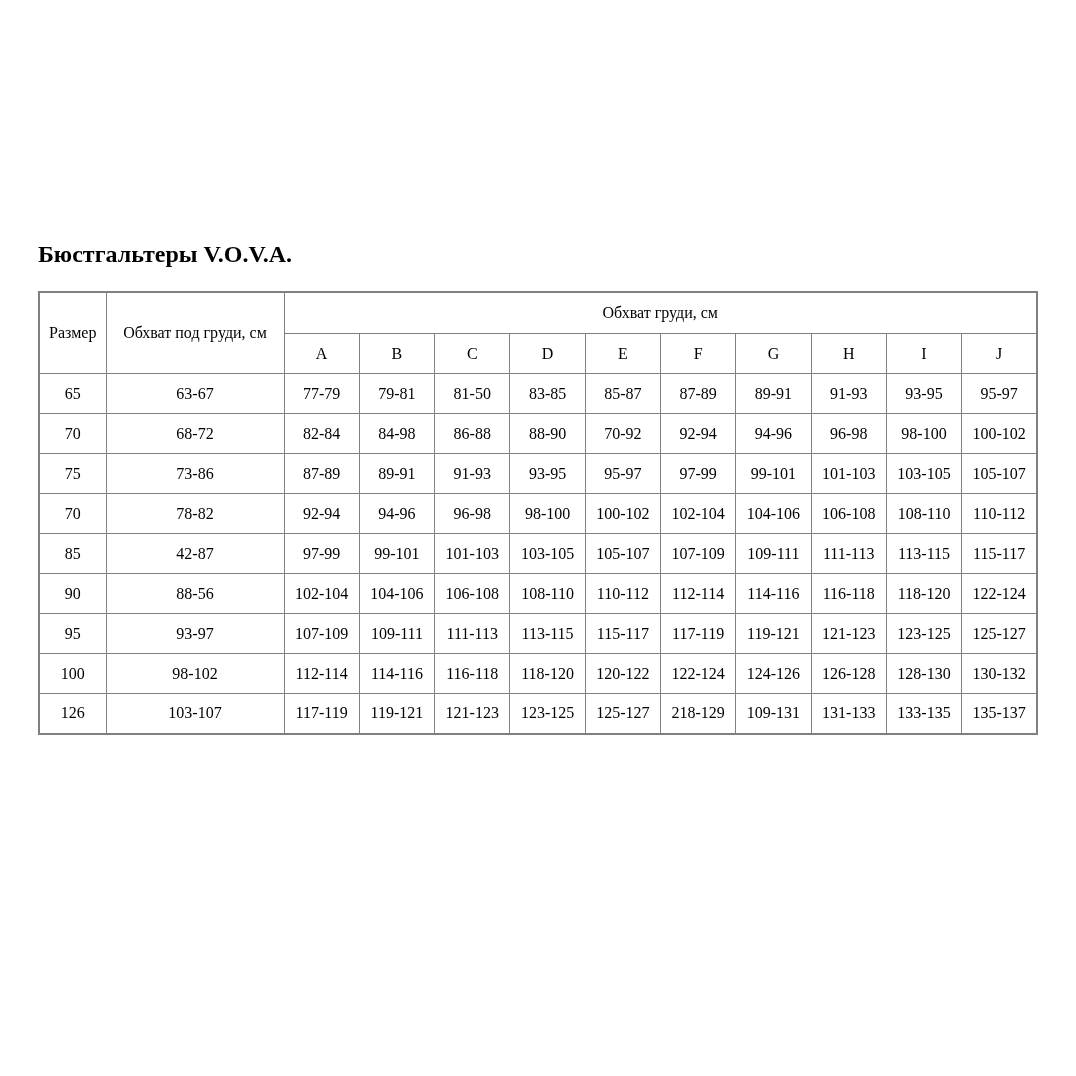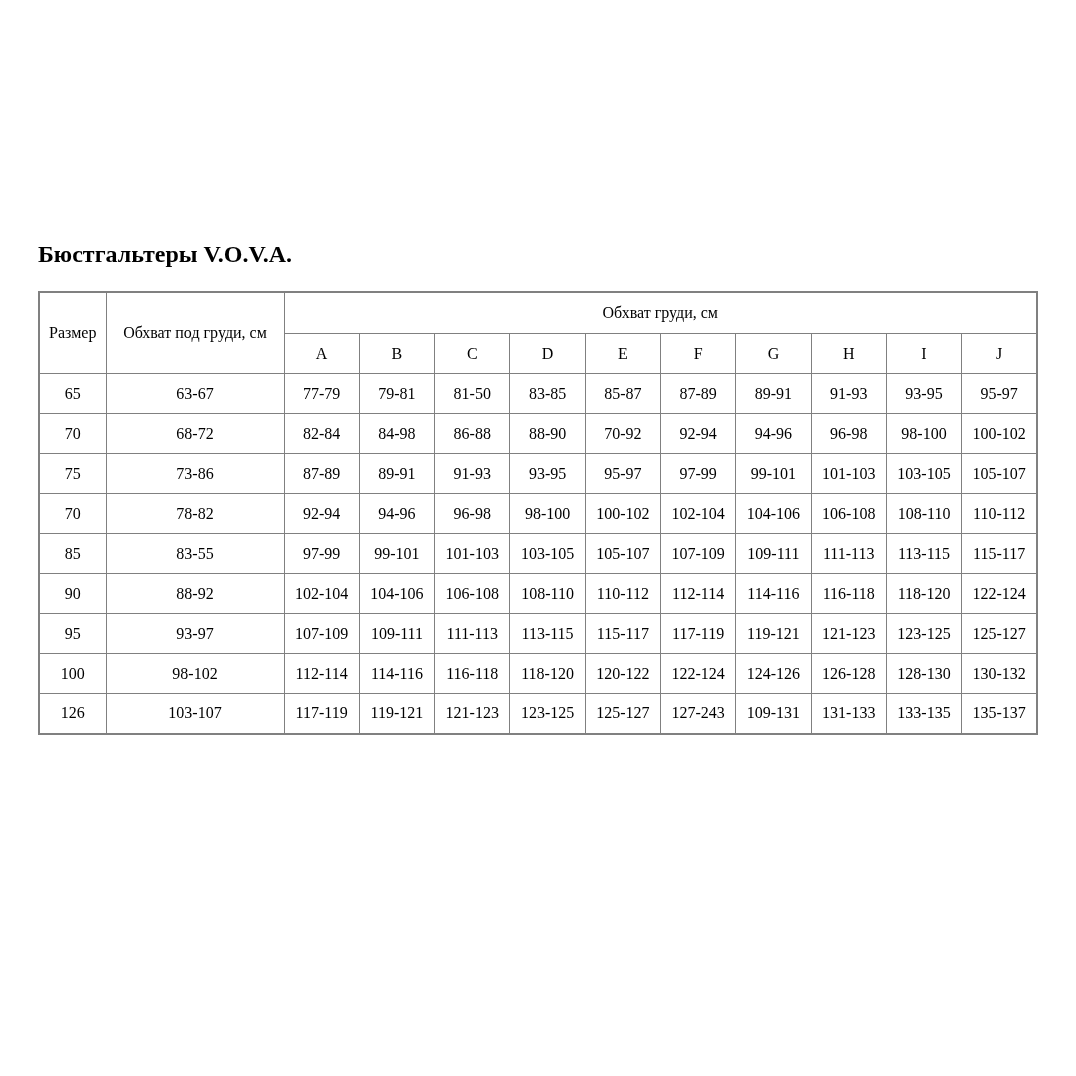--- a/index.html
+++ b/index.html
@@ -141,35 +141,35 @@
           <td>98-100</td>
           <td>100-102</td>
           <td>102-104</td>
           <td>104-106</td>
           <td>106-108</td>
           <td>108-110</td>
           <td>110-112</td>
         </tr>
         <tr>
           <td>85</td>
-          <td>83-55</td>
+          <td>42-87</td>
           <td>97-99</td>
           <td>99-101</td>
           <td>101-103</td>
           <td>103-105</td>
           <td>105-107</td>
           <td>107-109</td>
           <td>109-111</td>
           <td>111-113</td>
           <td>113-115</td>
           <td>115-117</td>
         </tr>
         <tr>
           <td>90</td>
-          <td>88-92</td>
+          <td>88-56</td>
           <td>102-104</td>
           <td>104-106</td>
           <td>106-108</td>
           <td>108-110</td>
           <td>110-112</td>
           <td>112-114</td>
           <td>114-116</td>
           <td>116-118</td>
           <td>118-120</td>
           <td>122-124</td>
@@ -203,21 +203,21 @@
           <td>130-132</td>
         </tr>
         <tr>
           <td>126</td>
           <td>103-107</td>
           <td>117-119</td>
           <td>119-121</td>
           <td>121-123</td>
           <td>123-125</td>
           <td>125-127</td>
-          <td>127-243</td>
+          <td>218-129</td>
           <td>109-131</td>
           <td>131-133</td>
           <td>133-135</td>
           <td>135-137</td>
         </tr>
       </tbody>
   </table>
 </div>
 
 </body></html>

